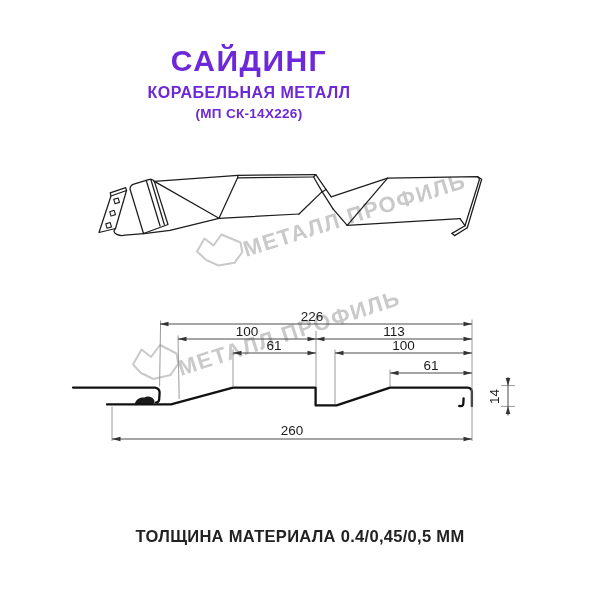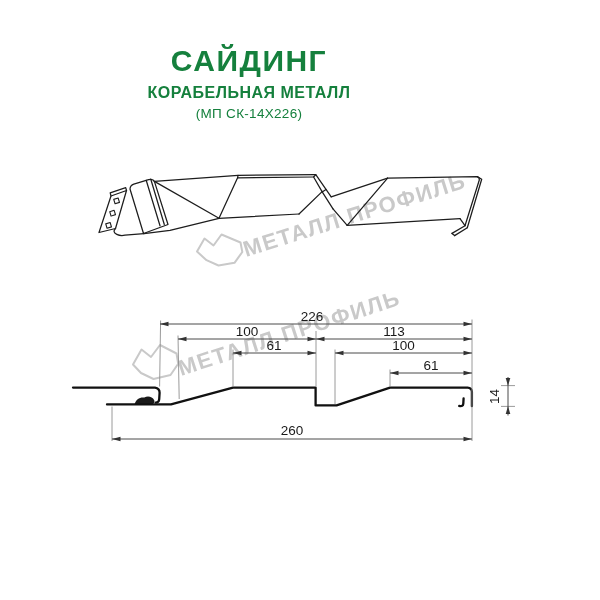--- a/index.html
+++ b/index.html
@@ -1,21 +1,21 @@
 <!DOCTYPE html>
 <html><head>
 <meta charset="utf-8">
 <style>
   html,body{margin:0;padding:0;background:#fff;}
   .page{position:relative;width:600px;height:600px;background:#ffffff;overflow:hidden;
         font-family:"Liberation Sans",sans-serif;}
-  .header{position:absolute;top:46px;left:0;width:498px;text-align:center;color:#15803d;}
+  .header{position:absolute;top:46px;left:0;width:498px;text-align:center;color:#6d28d9;}
   .title{font-size:30px;font-weight:800;letter-spacing:1.5px;line-height:1;}
   .subtitle{margin-top:9px;font-size:16px;font-weight:700;letter-spacing:0.5px;line-height:1;}
-  .model{margin-top:6px;font-size:13.5px;font-weight:400;letter-spacing:0.3px;line-height:1;}
+  .model{margin-top:6px;font-size:13.5px;font-weight:700;letter-spacing:0.3px;line-height:1;}
   .footer{position:absolute;top:527px;left:0;width:600px;text-align:center;
           font-size:16.5px;font-weight:700;letter-spacing:0.3px;color:#222;}
   svg.stage{position:absolute;left:0;top:0;}
   .wm-text{font-family:"Liberation Sans",sans-serif;font-size:22px;font-weight:700;
            letter-spacing:1.5px;fill:#c9c9c9;}
   .dim-text{font-family:"Liberation Sans",sans-serif;font-size:13.5px;fill:#1a1a1a;}
 </style>
 </head>
 <body>
 
@@ -135,13 +135,14 @@
         <text class="dim-text" x="394" y="335.5">113</text>
         <text class="dim-text" x="274" y="349.5">61</text>
         <text class="dim-text" x="403.5" y="349.5">100</text>
         <text class="dim-text" x="431" y="369.5">61</text>
         <text class="dim-text" x="292" y="435">260</text>
         <text class="dim-text" transform="translate(498.5,396.5) rotate(-90)">14</text>
       </g>
     </g>
   </svg>
 
+  <div class="footer">ТОЛЩИНА МАТЕРИАЛА 0.4/0,45/0,5 ММ</div>
 </div>
 
 </body></html>

